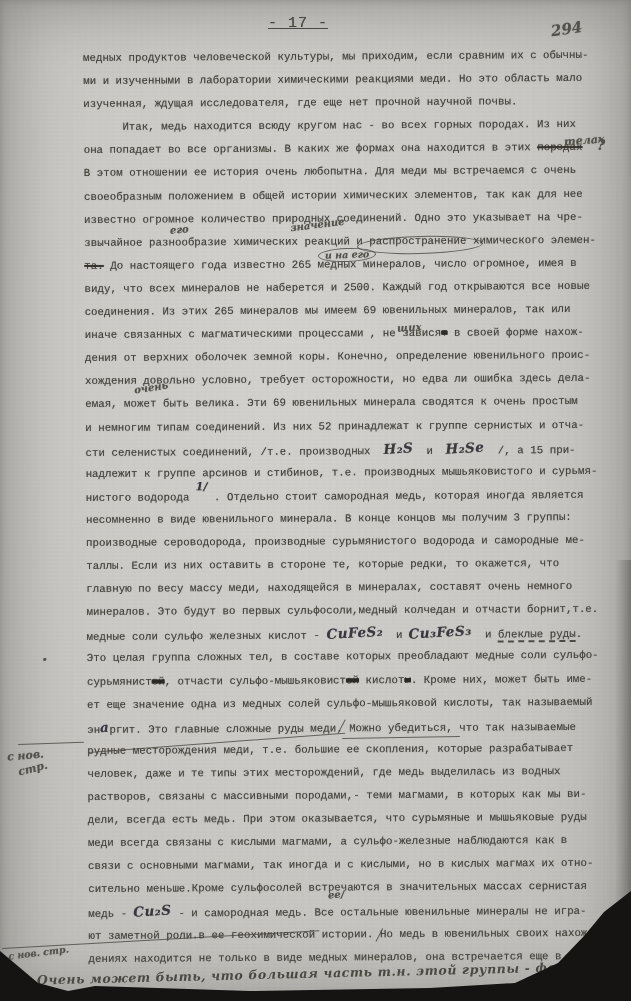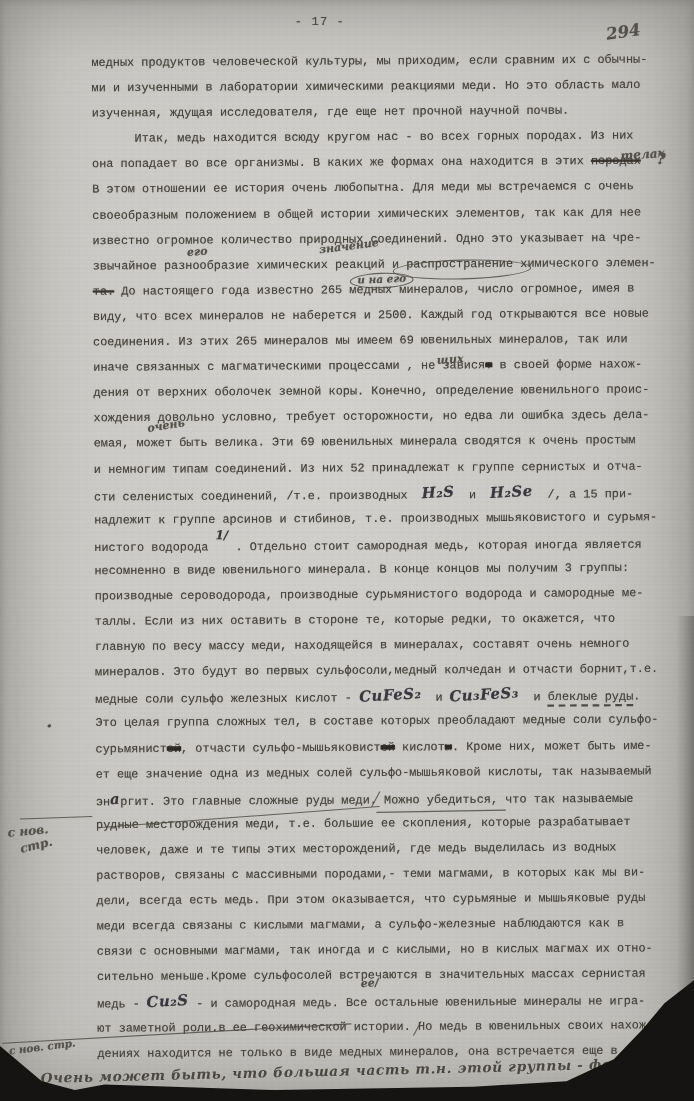--- a/index.html
+++ b/index.html
@@ -5,22 +5,22 @@
   html,body{margin:0;padding:0;background:#777672;}
   .scan{position:relative;width:631px;height:1001px;overflow:hidden;
     background:
       radial-gradient(ellipse at 45% 35%, #d3d2ce 0%, #cac9c5 50%, #c0bfbb 88%, #b4b3af 100%);
     font-family:"Liberation Mono", monospace;}
   .scan::after{content:"";position:absolute;inset:0;pointer-events:none;
     box-shadow:inset 0 0 70px rgba(88,85,80,.55), inset 0 0 8px rgba(88,85,80,.35);}
   .grain{position:absolute;inset:0;pointer-events:none;opacity:.5;
     background:repeating-linear-gradient(0deg, rgba(0,0,0,.015) 0 2px, rgba(255,255,255,.012) 2px 4px),
                repeating-linear-gradient(90deg, rgba(0,0,0,.01) 0 3px, transparent 3px 7px);}
-  .header{position:absolute;left:268px;top:15px;font-size:11px;color:#4a473f;
-    letter-spacing:1px;text-shadow:0 0 .8px rgba(70,64,56,.6);}
+  .header{position:absolute;left:268px;top:15px;font-size:15px;color:#4a473f;
+    letter-spacing:1px;text-shadow:0 0 .8px rgba(70,64,56,.6);text-decoration:underline;}
   .typed-block{position:absolute;left:83px;top:47px;width:540px;
     font-size:10.8px;line-height:23.1px;color:#46433d;white-space:pre;
     text-shadow:0 0 .8px rgba(72,66,58,.55);transform:rotate(-0.35deg);transform-origin:0 0;}
   .line{height:23.1px;}
   .seg-s{text-decoration:line-through;text-decoration-thickness:2px;text-decoration-color:rgba(52,48,42,.9);}
   .seg-b{text-decoration:line-through;text-decoration-thickness:3.5px;text-decoration-color:rgba(42,39,34,.95);}
   .seg-u{border-bottom:2px dashed rgba(58,54,48,.85);padding-bottom:0px;}
   .seg-h{font-family:"DejaVu Serif",serif;font-style:italic;font-weight:700;font-size:13.5px;
     color:#3a3740;letter-spacing:.5px;display:inline-block;transform:rotate(-3deg) translateY(-1px);}
   .seg-hs{font-family:"DejaVu Serif",serif;font-style:italic;font-weight:700;font-size:11px;

